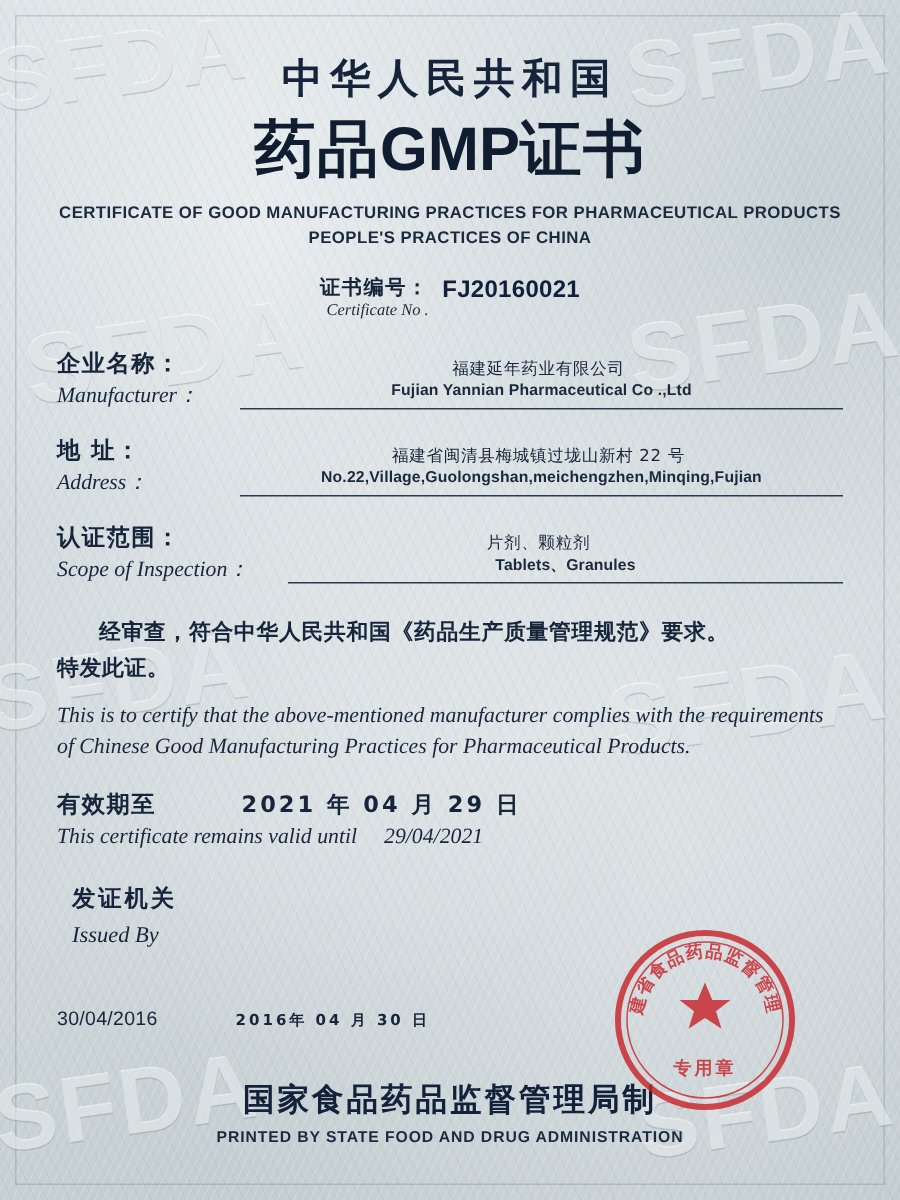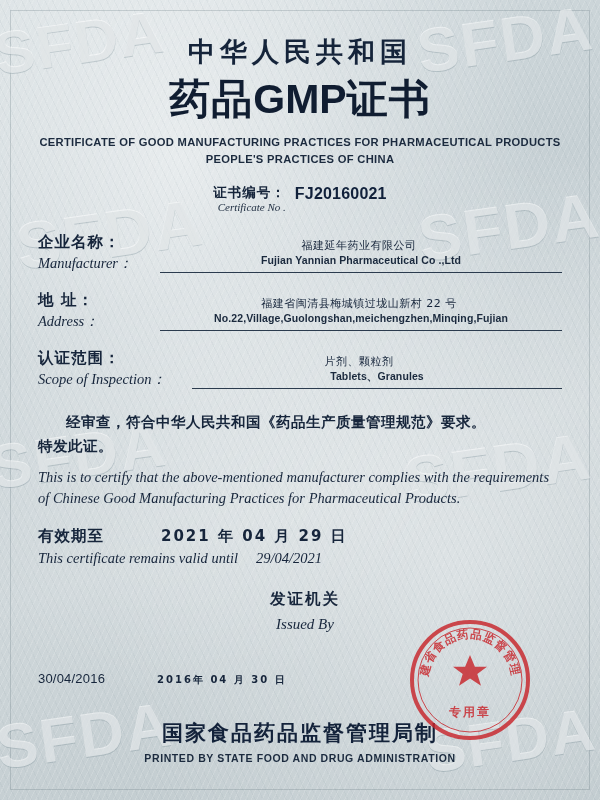--- a/index.html
+++ b/index.html
@@ -242,21 +242,21 @@
     margin-top: 3px;
     display: flex;
     align-items: baseline;
   }
   .valid-en .dateval {
     margin-left: 18px;
   }
 
   .issued {
     margin-top: 22px;
-    text-align: center;
+    text-align: left;
     padding-left: 10px;
   }
   .issued-cn {
     font-family: "DejaVu Sans", sans-serif;
     font-size: 15.5px;
     font-weight: bold;
     color: #16253b;
     letter-spacing: 2px;
   }
   .issued-en {

